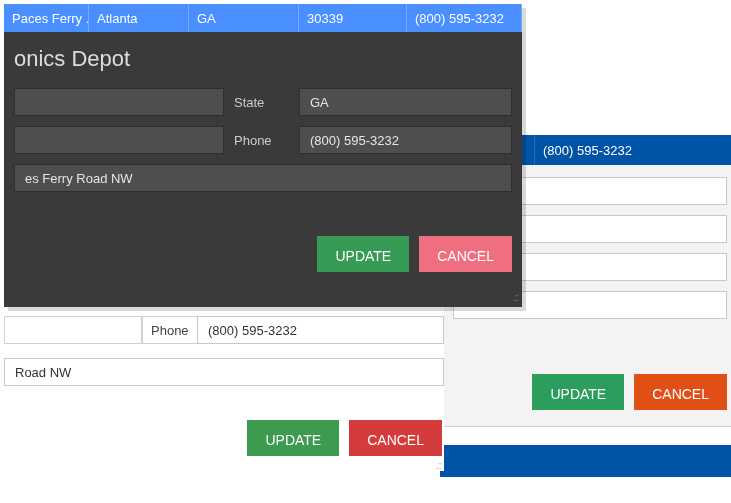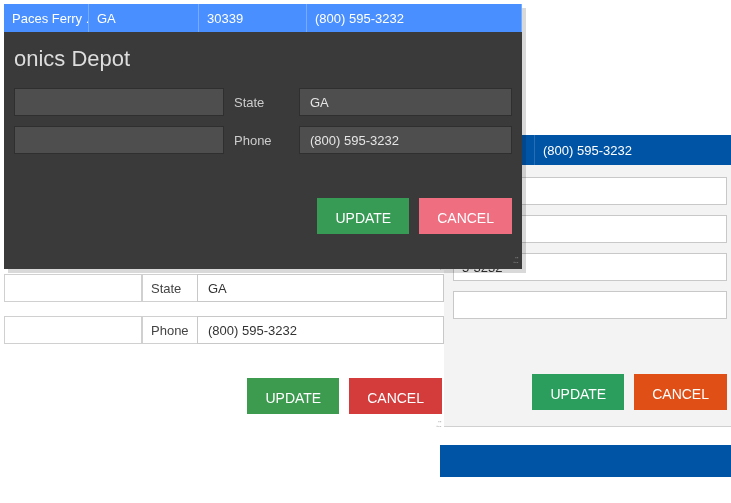--- a/index.html
+++ b/index.html
@@ -119,46 +119,53 @@
     <div class="form-row">
       <div class="spacer"></div>
       <div class="label-cell">State</div>
       <input type="text" value="GA" style="">
     </div>
     <div class="form-row">
       <div class="spacer"></div>
       <div class="label-cell">Phone</div>
       <input type="text" value="(800) 595-3232" style="">
     </div>
+    <div class="form-row full">
+      <input type="text" value="Road NW" style="">
+    </div>
     <div class="actions">
       <button class="btn btn-green">UPDATE</button>
       <button class="btn btn-red">CANCEL</button>
     </div>
     <div class="grip">.::</div>
   </div>
 </div>
 
 <div class="panel panel-dark">
   <div class="header-row">
     <div class="header-cell" style="width:85px">Paces Ferry ...</div>
+    <div class="header-cell" style="width:100px">Atlanta</div>
     <div class="header-cell" style="width:110px">GA</div>
     <div class="header-cell" style="width:108px">30339</div>
     <div class="header-cell" style="flex:1">(800) 595-3232</div>
   </div>
   <div class="body">
     <div class="title">onics Depot</div>
     <div class="form-row">
       <div class="stub"></div>
       <div class="lbl">State</div>
       <input type="text" value="GA" style="">
     </div>
     <div class="form-row">
       <div class="stub"></div>
       <div class="lbl">Phone</div>
       <input type="text" value="(800) 595-3232" style="">
     </div>
+    <div class="form-row full">
+      <input type="text" class="full" value="es Ferry Road NW" style="">
+    </div>
     <div class="actions">
       <button class="btn btn-green-dk">UPDATE</button>
       <button class="btn btn-pink">CANCEL</button>
     </div>
   </div>
   <div class="grip">.::</div>
 </div>
 
 </body></html>

